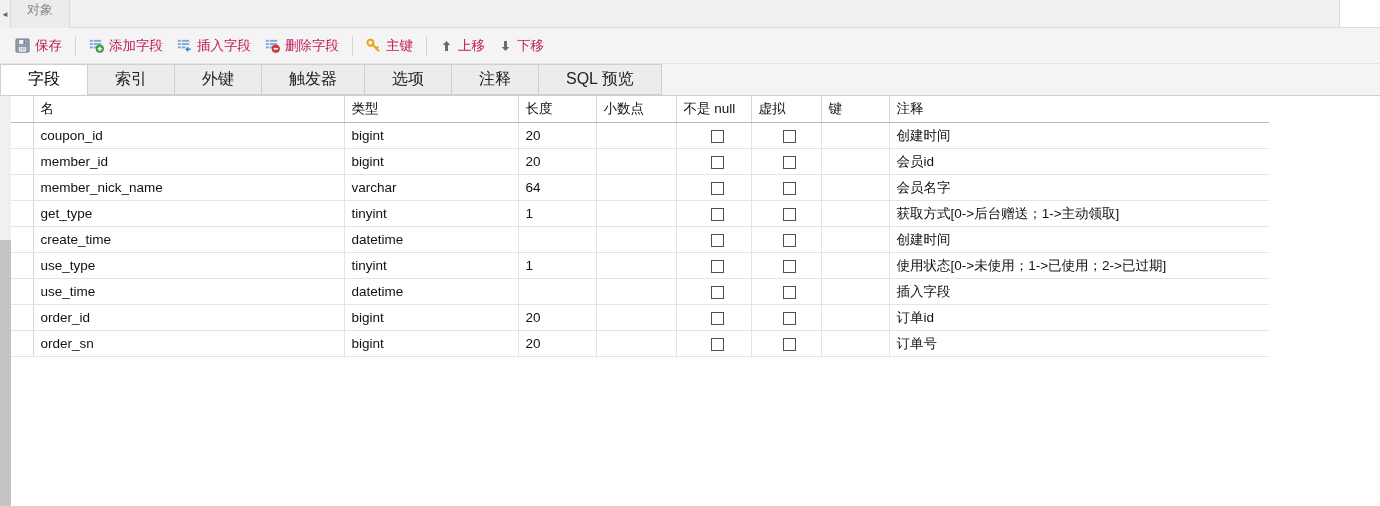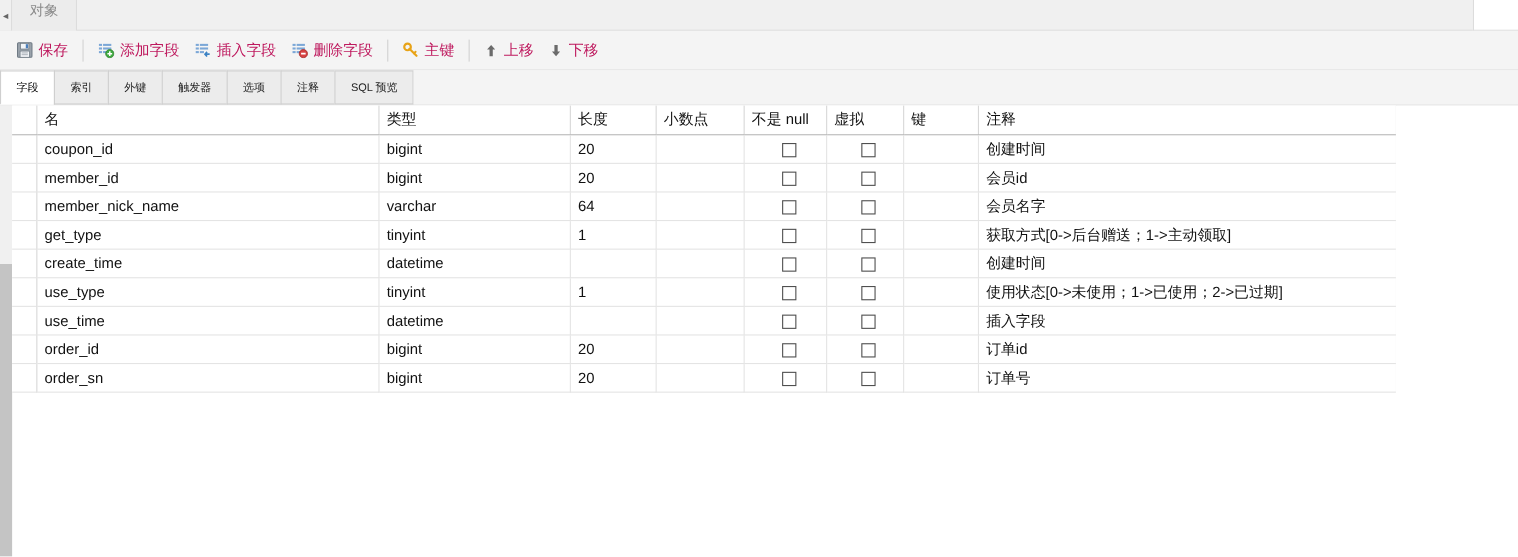--- a/index.html
+++ b/index.html
@@ -92,22 +92,22 @@
     position: absolute; left: 0; top: 64px;
     width: 1380px; height: 32px;
     background: #f4f4f4;
     display: flex; align-items: flex-end;
     box-sizing: border-box;
     border-bottom: 1px solid #cfcfcf;
   }
   .subtab {
     height: 31px;
     display: flex; align-items: center;
-    padding: 0 14px;
-    font-size: 10px;
+    padding: 0 27px;
+    font-size: 16px;
     color: #222;
     background: #ececec;
     border: 1px solid #cfcfcf;
     border-bottom: 1px solid #cfcfcf;
     border-right: none;
     box-sizing: border-box;
     white-space: nowrap;
   }
   .subtab:first-child { border-left: 1px solid #cfcfcf; }
   .subtab.active {

